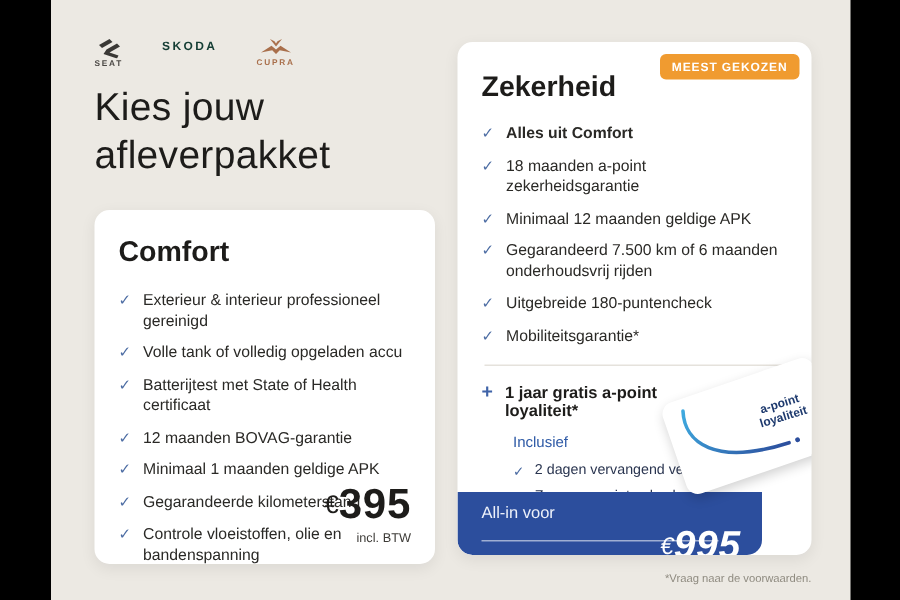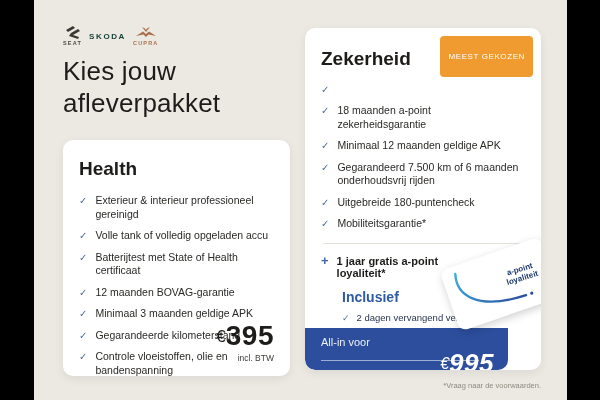--- a/index.html
+++ b/index.html
@@ -13,21 +13,21 @@
   .stage {
     position: absolute;
     left: 34px; top: 0;
     width: 533px; height: 400px;
     background: #ECE9E3;
     overflow: hidden;
   }
   
   .logos {
     position: absolute; left: 29px; top: 26px;
-    display: flex; align-items: center; gap: 7px; height: 20px;
+    display: flex; gap: 26px; height: 20px;
   }
   .logo { display: flex; flex-direction: column; align-items: center; gap: 1px; }
   .logo-word { font-size: 5.5px; font-weight: 700; letter-spacing: 1.2px; color: #4A4744; }
   .logo-word.cupra { color: #A96F4B; }
   .skoda-word { font-size: 8px; font-weight: 800; letter-spacing: 1.6px; color: #143D34; }
   
   .heading {
     position: absolute; left: 29px; top: 55px;
     font-size: 26px; line-height: 32px; font-weight: 400;
     color: #1D1C1A; letter-spacing: 0.2px;
@@ -49,34 +49,34 @@
     position: absolute; right: 16px; bottom: 13px; text-align: right; color: #1D1C1A;
   }
   .price .cur { font-size: 17px; font-weight: 400; vertical-align: 3px; }
   .price .amt { font-size: 28px; font-weight: 600; letter-spacing: 0.5px; text-align: right; }
   .price .note { font-size: 8.5px; color: #3E3C38; margin-top: 1px; }
   
   .card-zeker { left: 271px; top: 28px; width: 236px; height: 342px; padding: 16px 16px 0 16px; overflow: hidden; }
   .badge {
     position: absolute; top: 8px; right: 8px;
     background: #F09B30; color: #fff;
-    font-size: 8px; font-weight: 400; letter-spacing: 0.6px;
-    padding: 16px 8px; border-radius: 4px;
+    font-size: 8px; font-weight: 700; letter-spacing: 0.6px;
+    padding: 4px 8px; border-radius: 4px;
   }
   .card-zeker .card-title { margin-top: 4px; }
   .card-zeker ul.checks { margin-top: 13px; width: 200px; }
   .card-zeker ul.checks li.bold .li-text { font-weight: 700; }
   .divider { border: none; border-top: 1px solid #E5E2DC; margin: 12px 2px 10px 2px; }
   .loyalty-line { display: flex; gap: 8px; align-items: baseline; margin-top: 2px; }
   .plus { color: #3F63A8; font-size: 13px; font-weight: 700; line-height: 13px; }
   .loyalty-title { font-size: 11px; font-weight: 700; color: #1D1C1A; }
   .loyalty-value { font-size: 8.5px; color: #2A2926; }
   .loyalty-value sup { font-size: 6px; }
   .inclusief { margin: 10px 0 0 21px; }
-  .inclusief-title { font-size: 14px; font-weight: 700; color: #2E5AA6; margin-bottom: 7px; }
+  .inclusief-title { font-size: 10px; font-weight: 400; color: #2E5AA6; margin-bottom: 7px; }
   ul.subchecks { list-style: none; width: 150px; }
   ul.subchecks li { display: flex; gap: 7px; margin-bottom: 5px; }
   ul.subchecks .chk { font-size: 9px; line-height: 12px; }
   ul.subchecks .li-text { font-size: 9.5px; line-height: 12px; color: #2A3550; }
   
   .loyal-card {
     position: absolute; left: 142px; top: 224px; width: 106px; height: 64px;
     background: #fff; border-radius: 8px;
     box-shadow: 0 3px 8px rgba(0,0,0,.18);
     transform: rotate(-19deg); z-index: 5;
@@ -130,41 +130,41 @@
       <span class="logo-word cupra">CUPRA</span>
     </div>
   </div>
 
   <h1 class="heading">
     <span>Kies jouw</span><br>
     <span>afleverpakket</span>
   </h1>
 
   <section class="card card-comfort">
-    <h2 class="card-title">Health</h2>
+    <h2 class="card-title">Comfort</h2>
     <ul class="checks">
       <li>
           <span class="chk">✓</span>
           <span class="li-text">Exterieur &amp; interieur professioneel gereinigd</span>
         </li>
       <li>
           <span class="chk">✓</span>
           <span class="li-text">Volle tank of volledig opgeladen accu</span>
         </li>
       <li>
           <span class="chk">✓</span>
           <span class="li-text">Batterijtest met State of Health certificaat</span>
         </li>
       <li>
           <span class="chk">✓</span>
           <span class="li-text">12 maanden BOVAG-garantie</span>
         </li>
       <li>
           <span class="chk">✓</span>
-          <span class="li-text">Minimaal 3 maanden geldige APK</span>
+          <span class="li-text">Minimaal 1 maanden geldige APK</span>
         </li>
       <li>
           <span class="chk">✓</span>
           <span class="li-text">Gegarandeerde kilometerstand</span>
         </li>
       <li>
           <span class="chk">✓</span>
           <span class="li-text">Controle vloeistoffen, olie en bandenspanning</span>
         </li>
     </ul>
@@ -173,20 +173,21 @@
       <div class="note">incl. BTW</div>
     </div>
   </section>
 
   <section class="card card-zeker">
     <div class="badge">MEEST GEKOZEN</div>
     <h2 class="card-title">Zekerheid</h2>
     <ul class="checks">
       <li class="bold">
           <span class="chk">✓</span>
+          <span class="li-text">Alles uit Comfort</span>
         </li>
       <li>
           <span class="chk">✓</span>
           <span class="li-text">18 maanden a-point zekerheidsgarantie</span>
         </li>
       <li>
           <span class="chk">✓</span>
           <span class="li-text">Minimaal 12 maanden geldige APK</span>
         </li>
       <li>

